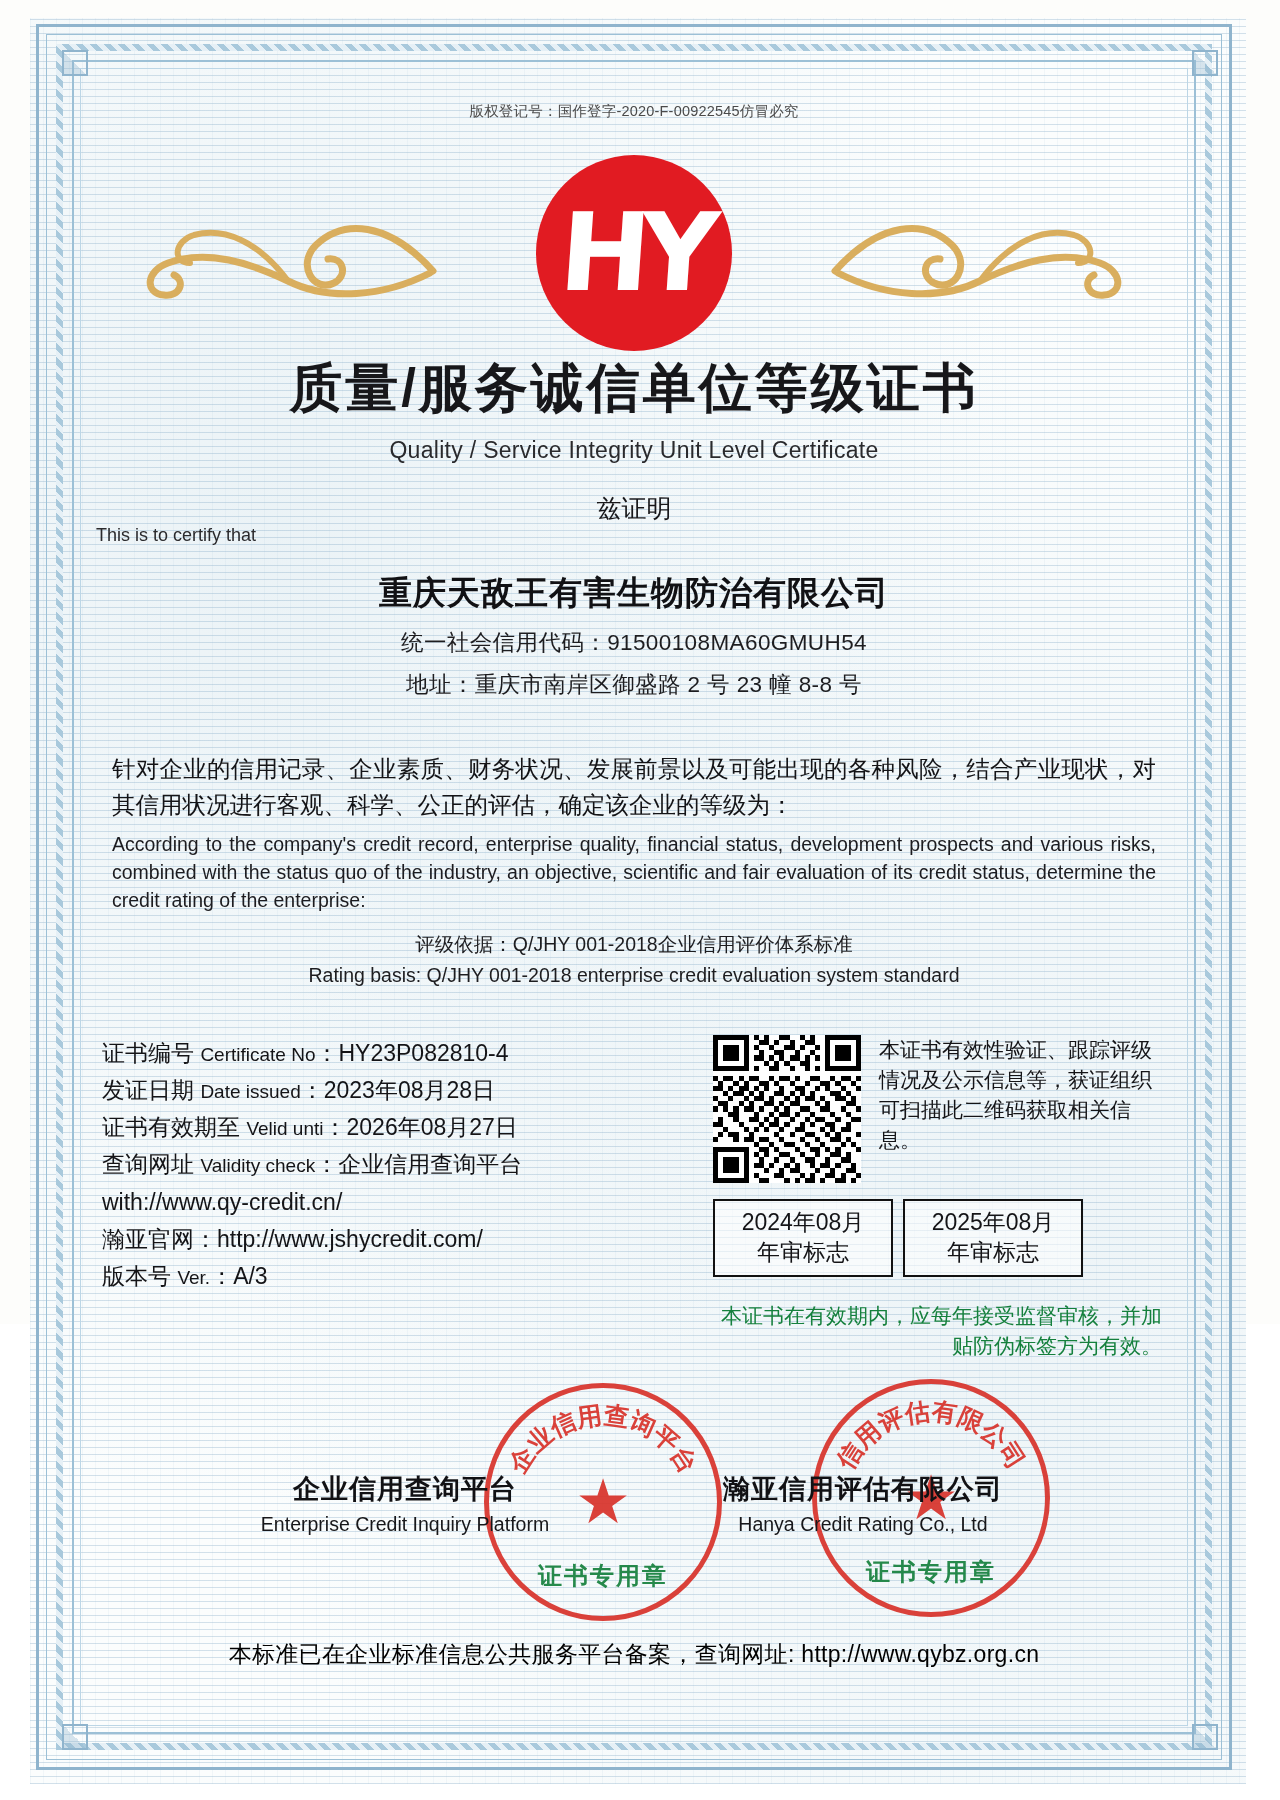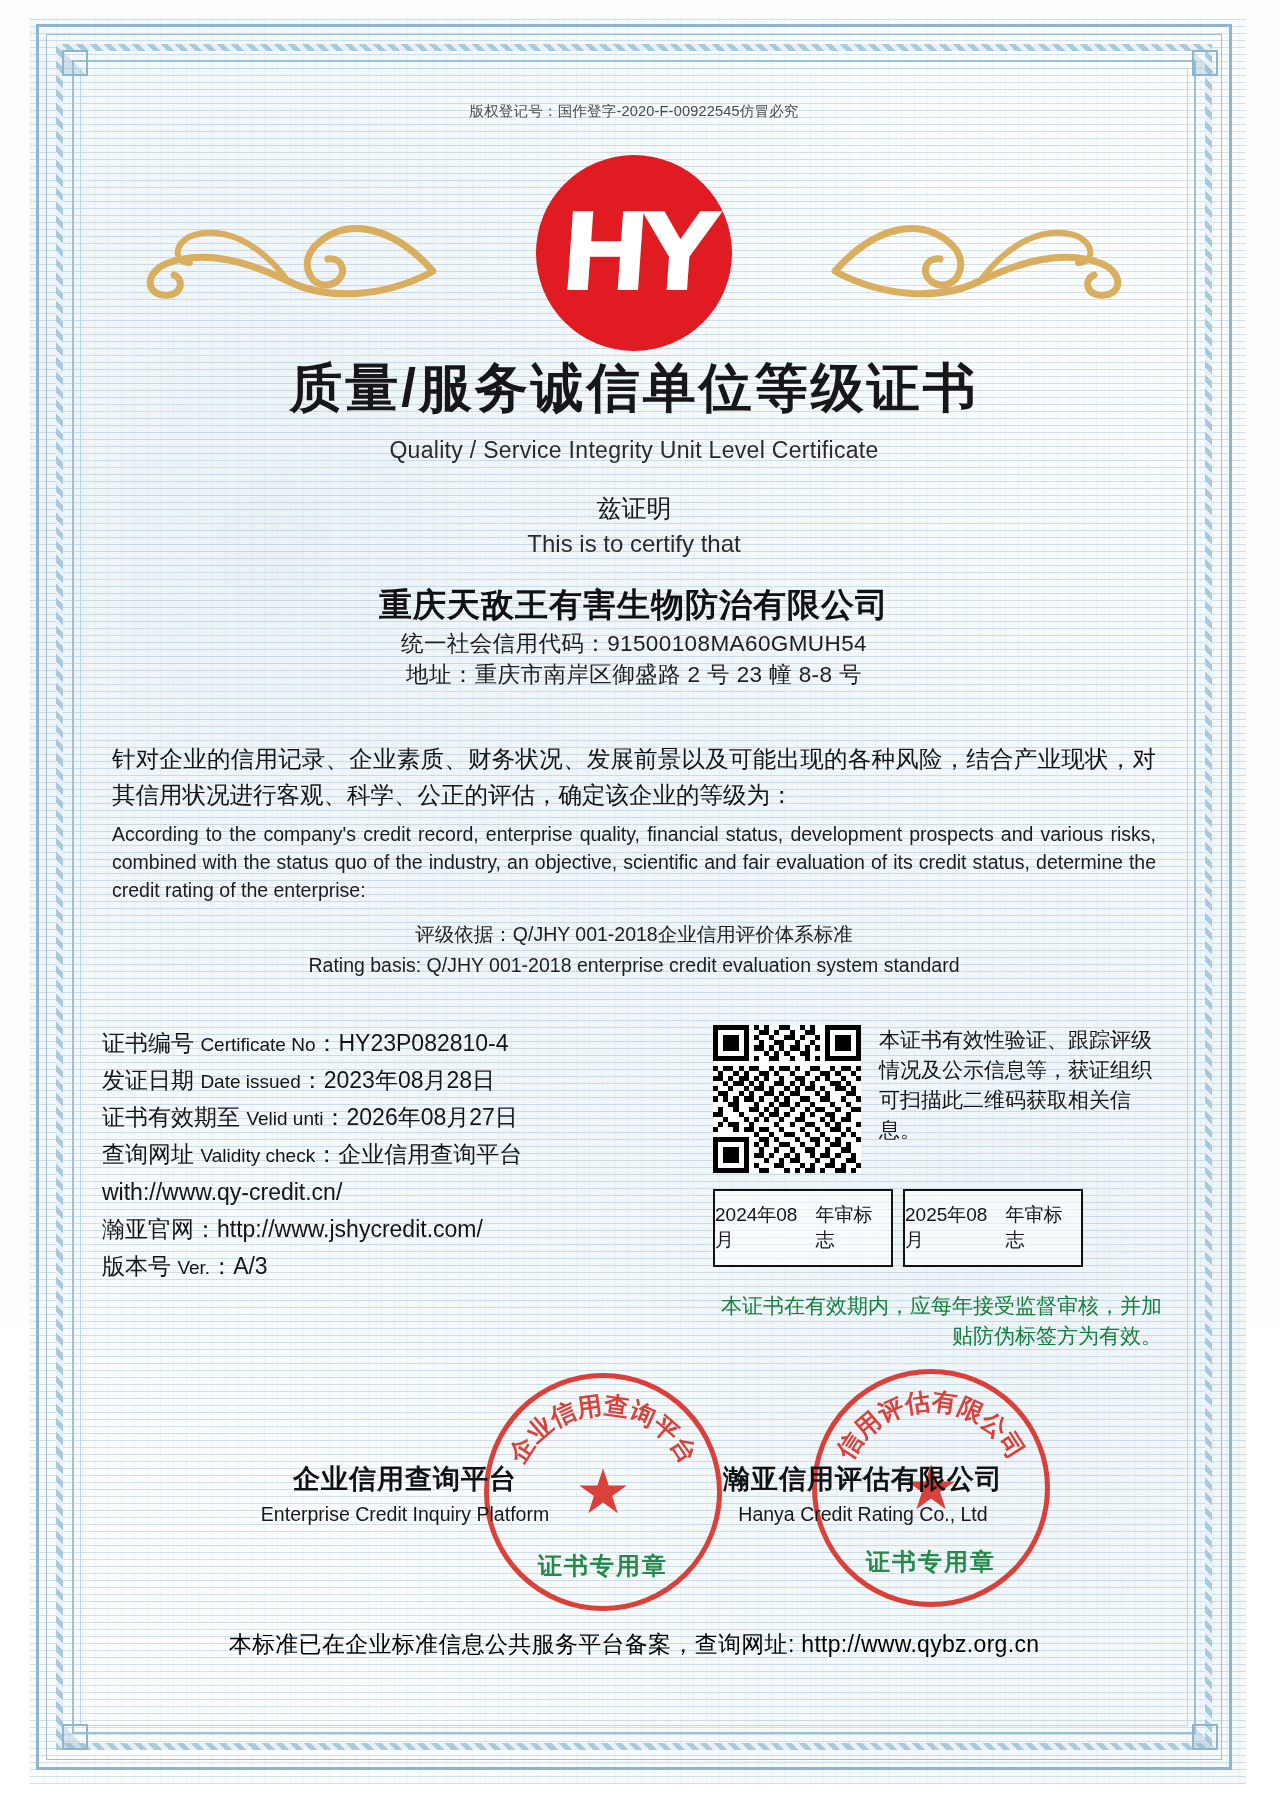--- a/index.html
+++ b/index.html
@@ -171,37 +171,37 @@
     margin-top: 12px;
     letter-spacing: 0.3px;
   }
   .certify-cn {
     text-align: center;
     font-size: 25px;
     color: #17171a;
     margin-top: 28px;
   }
   .certify-en {
-    text-align: center;
-    font-size: 24px;
+    text-align: left;
+    font-size: 18px;
     color: #2a2a2d;
-    margin-top: 5px;
   }
   .company {
     text-align: center;
     font-size: 33px;
     font-weight: bold;
     color: #111114;
     margin-top: 25px;
     letter-spacing: 1px;
   }
   .credit-code, .address {
     text-align: center;
     font-size: 22.5px;
     color: #1d1d20;
+    margin-top: 11px;
     letter-spacing: 0.4px;
   }
   .body-block {
     margin-top: 52px;
     padding: 0 16px;
   }
   .body-cn {
     font-size: 23.5px;
     color: #141417;
     line-height: 1.52;
@@ -275,24 +275,24 @@
   .stamp-row {
     display: flex;
     margin-top: 16px;
     gap: 0;
   }
   .stamp-box {
     width: 176px;
     height: 74px;
     border: 2px solid #111;
     display: flex;
-    flex-direction: row;
+    flex-direction: column;
     align-items: center;
     justify-content: center;
-    font-size: 19px;
+    font-size: 23px;
     color: #141417;
     line-height: 1.3;
     background: rgba(255,255,255,0.55);
   }
   .stamp-box + .stamp-box { margin-left: 10px; }
   .note-foot {
     margin-top: 24px;
     font-size: 21px;
     line-height: 1.45;
     color: #15803d;

